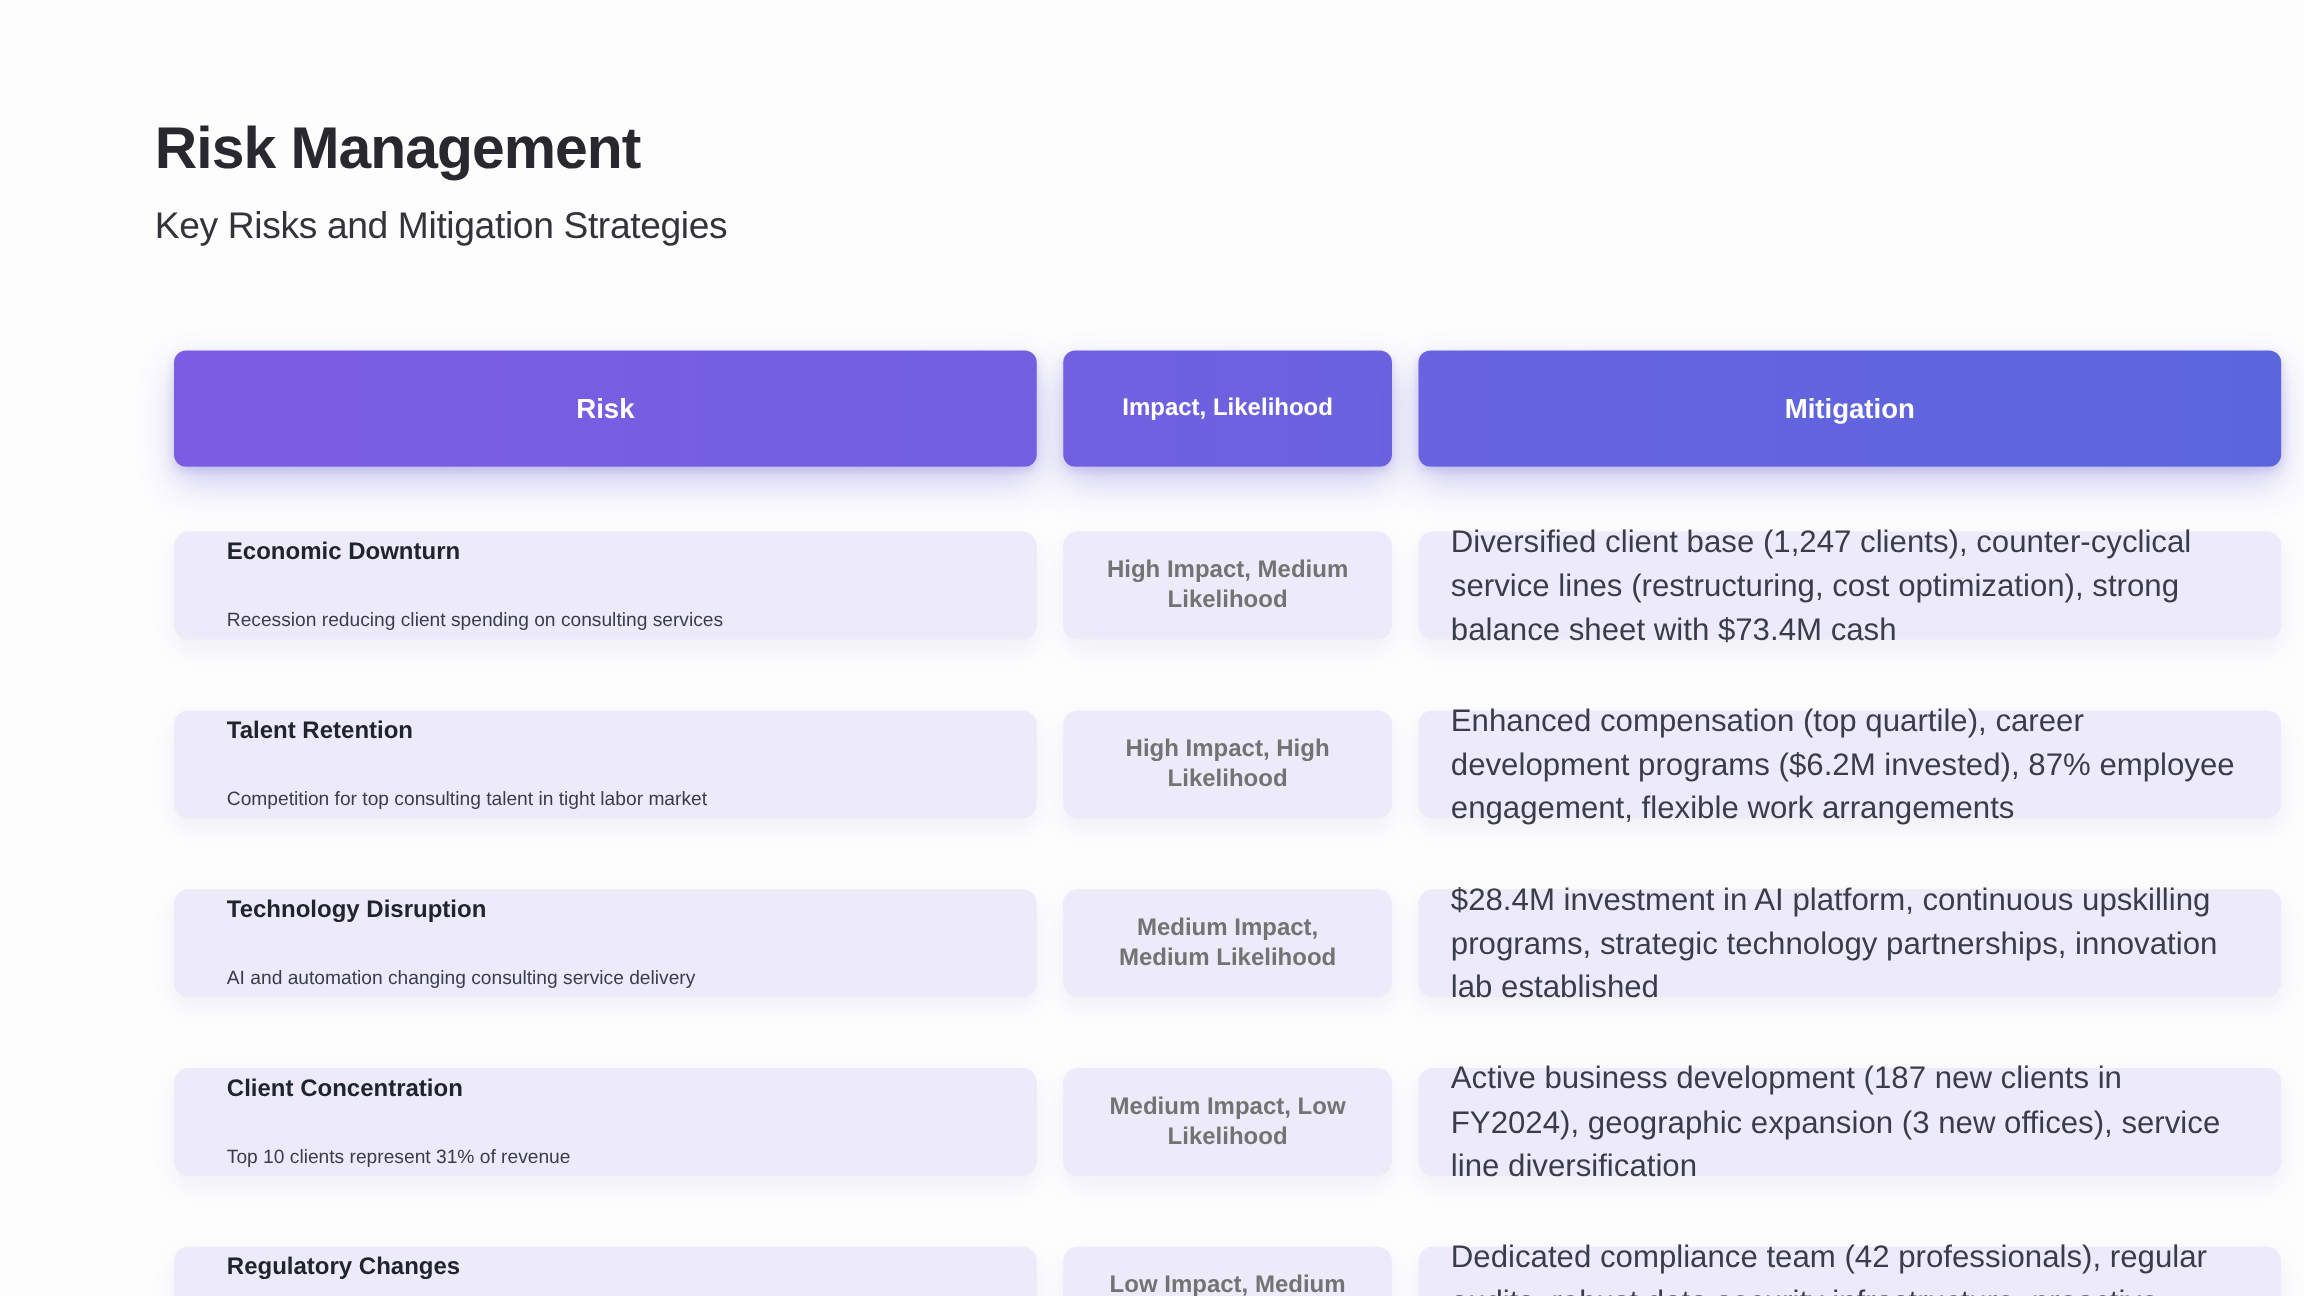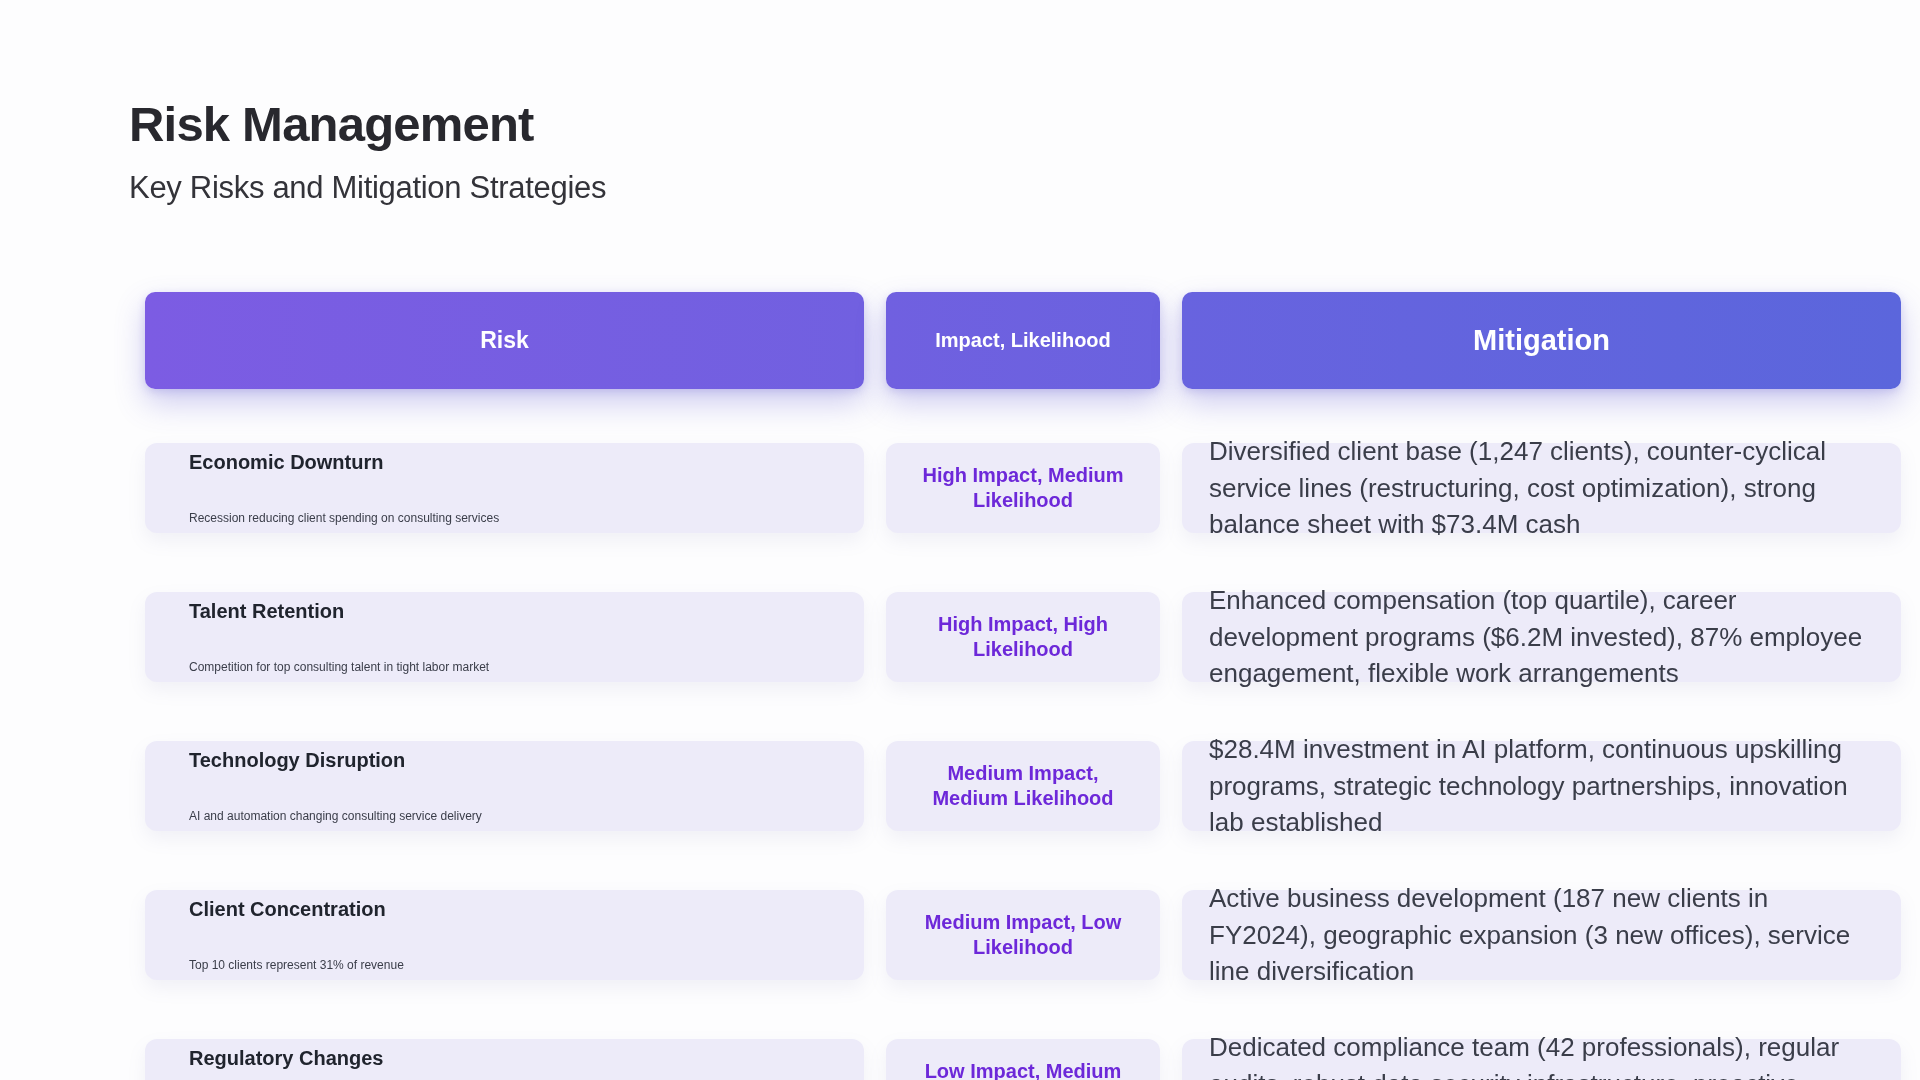--- a/index.html
+++ b/index.html
@@ -37,38 +37,38 @@
   .header-cell.h-risk {
     background:linear-gradient(90deg,#7c5ce3 0%,#7160e0 100%);
     font-size:23px;
   }
   .header-cell.h-impact {
     background:linear-gradient(90deg,#7060e0 0%,#6a62df 100%);
     font-size:20px;
   }
   .header-cell.h-mitigation {
     background:linear-gradient(90deg,#6863df 0%,#5b66dc 100%);
-    font-size:29px;
+    font-size:23px;
   }
 
   .body-row { margin-bottom:27px; }
   .cell {
     height:90px; border-radius:12px; background:#edebf9;
     box-shadow:0 8px 18px rgba(125,125,180,0.10);
   }
   .risk-cell {
     display:flex; flex-direction:column; justify-content:center;
     padding:0 28px;
   }
   .risk-title { font-size:20px; font-weight:700; color:#20242e; margin-bottom:5px; }
-  .risk-desc  { font-size:12px; font-weight:400; color:#3a3d49; }
+  .risk-desc  { font-size:16px; font-weight:400; color:#3a3d49; }
   .impact-cell {
     display:flex; align-items:center; justify-content:center;
     text-align:center; padding:0 18px;
-    font-size:20px; font-weight:700; color:#6d28d9;
+    font-size:20px; font-weight:700; color:#737373;
     line-height:1.25; white-space:pre-line;
   }
   .mitigation-cell {
     display:flex; align-items:center;
     padding:0 27px;
     font-size:26px; font-weight:400; color:#3a3d49; line-height:1.42;
   }
 </style>
 </head>
 <body>

